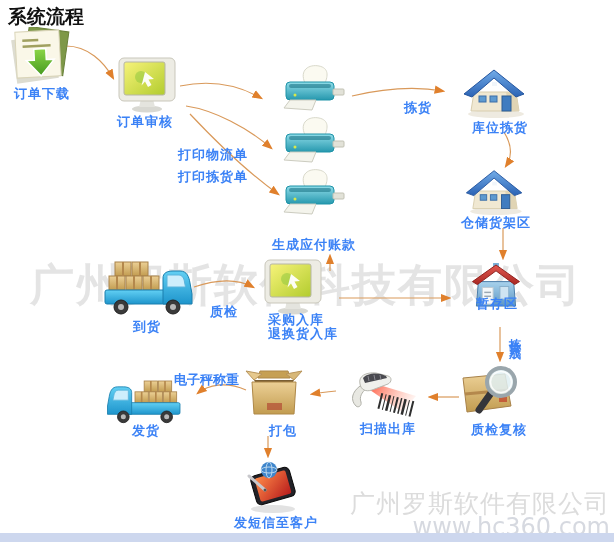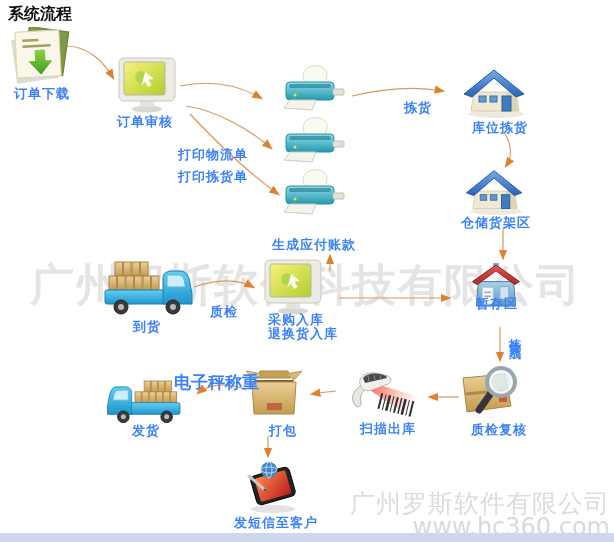--- a/index.html
+++ b/index.html
@@ -1,22 +1,22 @@
 <!DOCTYPE html>
 <html><head>
 <meta charset="utf-8">
 <style>
   html,body{margin:0;padding:0;background:#fff;}
   .diagram{position:relative;width:614px;height:542px;background:#ffffff;overflow:hidden;
            font-family:"DejaVu Sans",sans-serif;}
   .abs{position:absolute;}
   .lbl{position:absolute;font-size:13px;font-weight:bold;color:#3b82f6;white-space:nowrap;
        letter-spacing:1px;text-align:center;}
-  .lbl.small{font-size:17px;letter-spacing:0;}
-  .title{position:absolute;left:8px;top:4px;font-size:16px;font-weight:bold;color:#111;}
+  .lbl.small{font-size:13px;letter-spacing:0;}
+  .title{position:absolute;left:8px;top:4px;font-size:19px;font-weight:bold;color:#111;}
   .wm-center{position:absolute;left:30px;top:256px;font-size:44px;font-weight:bold;
              color:rgba(170,170,170,0.32);letter-spacing:2px;white-space:nowrap;}
   .wm-company{position:absolute;right:4px;top:487px;font-size:25px;color:#dcdcdc;
               letter-spacing:1px;white-space:nowrap;}
   .wm-url{position:absolute;right:4px;top:513px;font-size:24px;color:#d6d9e0;white-space:nowrap;}
   .vert{writing-mode:vertical-rl;letter-spacing:3px;font-size:12px;}
   .bottom-bar{position:absolute;left:0;bottom:0;width:614px;height:9px;background:#cdd7ee;}
   .arrows{position:absolute;left:0;top:0;}
   .mirror{transform:scaleX(-1);}
   svg{display:block;}

